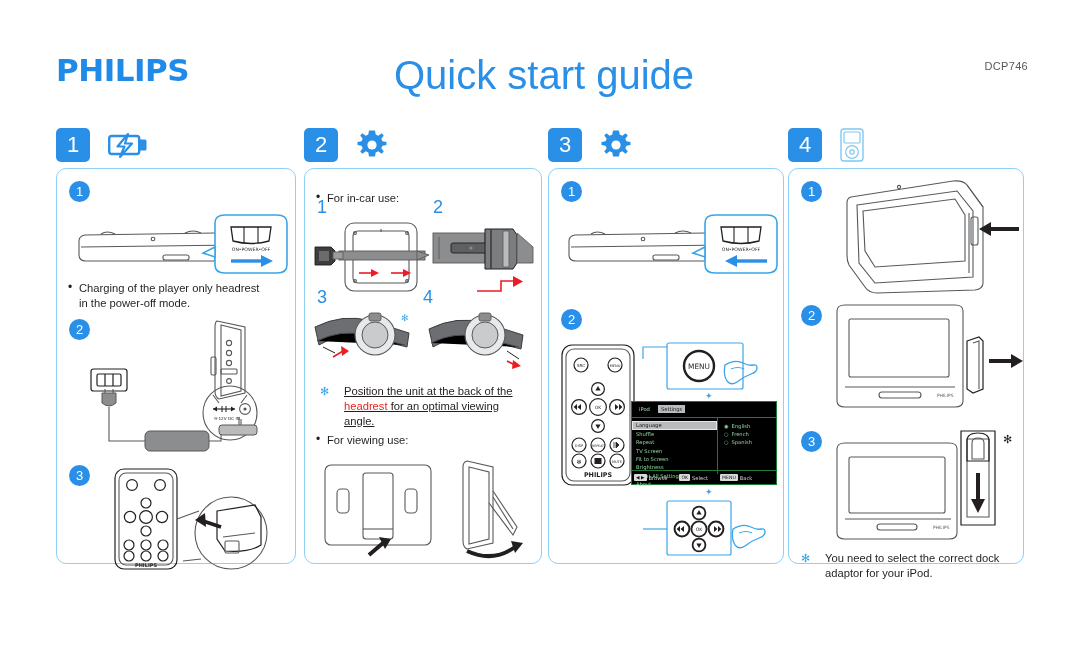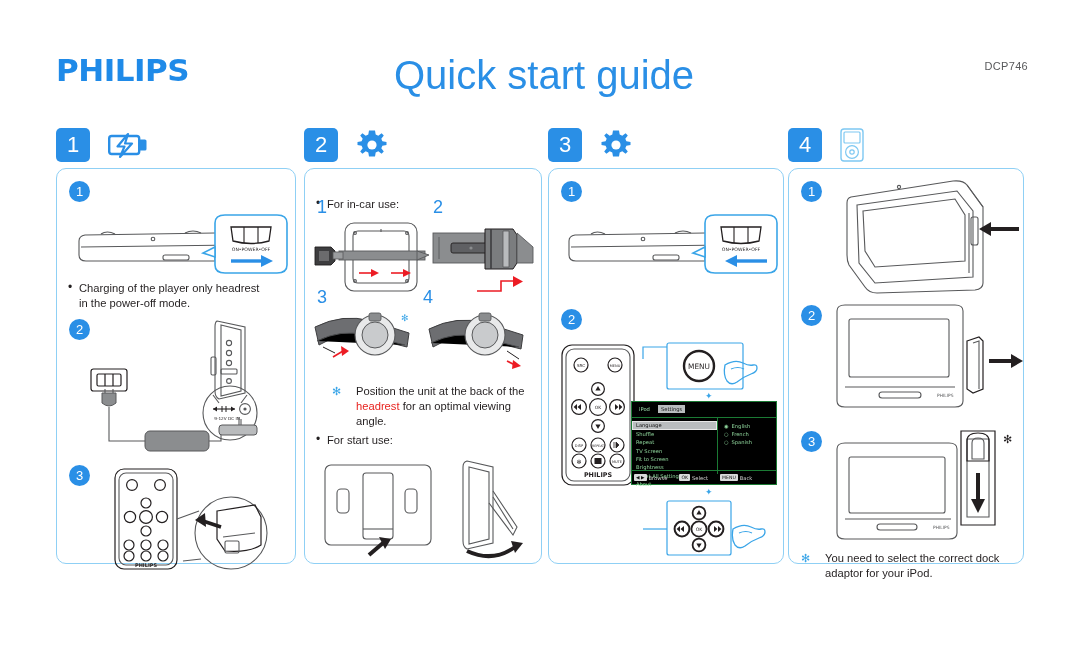--- a/index.html
+++ b/index.html
@@ -255,21 +255,21 @@
       <span class="stepnum">2</span>
       <span class="head-icon">
         <svg width="32" height="32" viewBox="0 0 32 32">
           <path fill="#2a8fe6" d="M16 1.5 l3 0 .7 4.1 2.6 1.1 3.3-2.5 2.2 2.2 -2.5 3.3 1.1 2.6 4.1 .7 0 3 -4.1 .7 -1.1 2.6 2.5 3.3 -2.2 2.2 -3.3-2.5 -2.6 1.1 -.7 4.1 -3 0 -3 0 -.7-4.1 -2.6-1.1 -3.3 2.5 -2.2-2.2 2.5-3.3 -1.1-2.6 -4.1-.7 0-3 4.1-.7 1.1-2.6 -2.5-3.3 2.2-2.2 3.3 2.5 2.6-1.1 .7-4.1 z"></path>
           <circle cx="16" cy="16" r="4.6" fill="#ffffff"></circle>
         </svg>
       </span>
     </div>
     <div class="panel-body" style="height:396px;">
 
-      <div class="btext bullet" style="left:22px; top:28px; width:190px;">For in-car use:</div>
+      <div class="btext bullet" style="left:22px; top:22px; width:190px;">For in-car use:</div>
 
       <div class="bluenum" style="left:12px; top:28px;">1</div>
       <div class="bluenum" style="left:128px; top:28px;">2</div>
 
       <svg width="120" height="82" style="position:absolute; left:6px; top:48px;">
         <rect class="ln" x="34" y="6" width="72" height="68" rx="9"></rect>
         <rect class="ln" x="42" y="14" width="56" height="52" rx="5"></rect>
         <circle class="ln" cx="44" cy="16" r="1.4"></circle>
         <circle class="ln" cx="96" cy="16" r="1.4"></circle>
         <circle class="ln" cx="44" cy="64" r="1.4"></circle>
@@ -325,25 +325,25 @@
         <path d="M8 36 Q32 24 56 30 L96 40" stroke="#4d4e50" stroke-width="1"></path>
         <ellipse cx="62" cy="28" rx="20" ry="20" fill="#e8e9ea" stroke="#58595b" stroke-width="1.1"></ellipse>
         <ellipse cx="62" cy="28" rx="13" ry="13" fill="#c9cbcd" stroke="#58595b" stroke-width="1"></ellipse>
         <rect x="56" y="6" width="12" height="8" rx="2" fill="#8b8d8f" stroke="#58595b" stroke-width=".9"></rect>
         <path d="M84 44 L96 52" stroke="#231f20" stroke-width="1"></path>
 
         <path class="red" d="M84 54 L92 58"></path>
         <path class="redf" d="M90 53 L98 59 L89 62 Z"></path>
       </svg>
 
-      <div class="btext note" style="left:51px; top:215px; width:176px;">
+      <div class="btext note" style="left:39px; top:215px; width:176px;text-decoration:underline;">
         <span>Position the unit at the back of the </span><span class="hl">headrest</span><span> for an optimal viewing angle.</span>
       </div>
 
-      <div class="btext bullet" style="left:22px; top:264px; width:190px;">For start use:</div>
+      <div class="btext bullet" style="left:22px; top:264px; width:190px;">For viewing use:</div>
 
       <svg width="220" height="110" style="position:absolute; left:12px; top:282px;">
 
         <rect class="ln" x="8" y="14" width="106" height="80" rx="6"></rect>
         <rect class="ln" x="46" y="22" width="30" height="66" rx="3"></rect>
         <rect class="ln" x="20" y="38" width="12" height="24" rx="4"></rect>
         <rect class="ln" x="88" y="38" width="12" height="24" rx="4"></rect>
         <path class="ln" d="M46 78 L76 78"></path>
 
         <path d="M52 104 L66 92" stroke="#231f20" stroke-width="4"></path>

